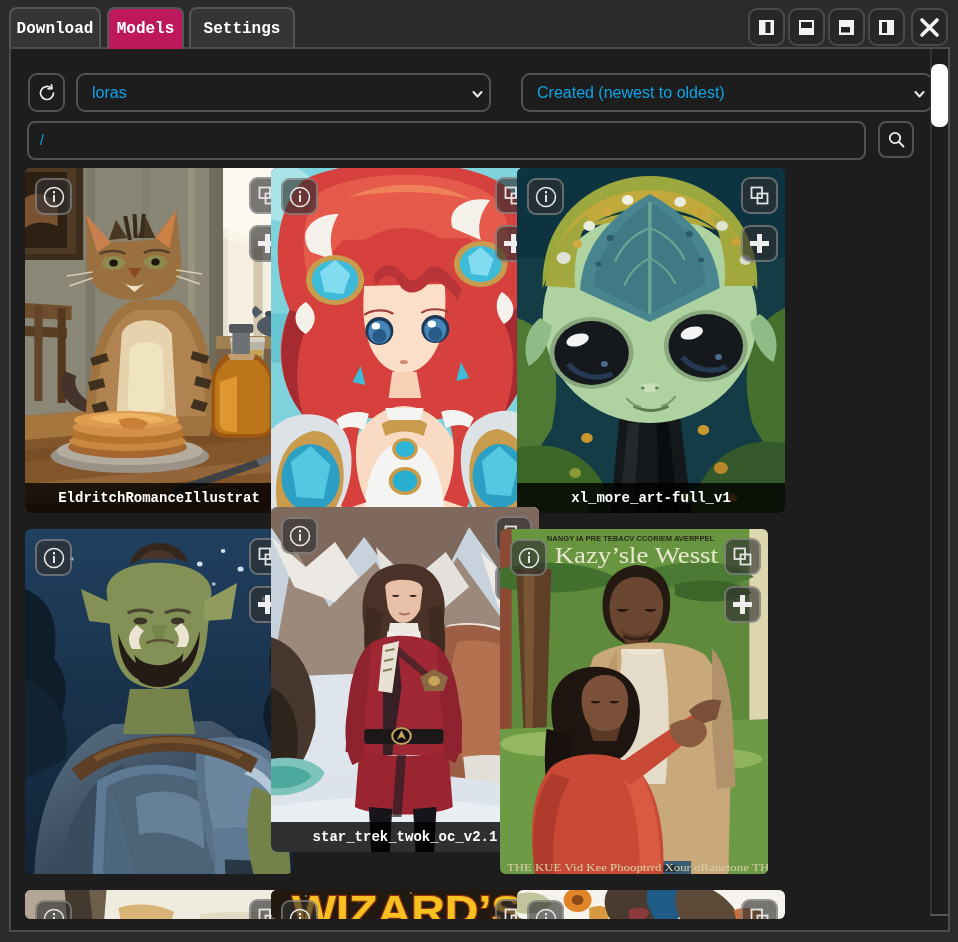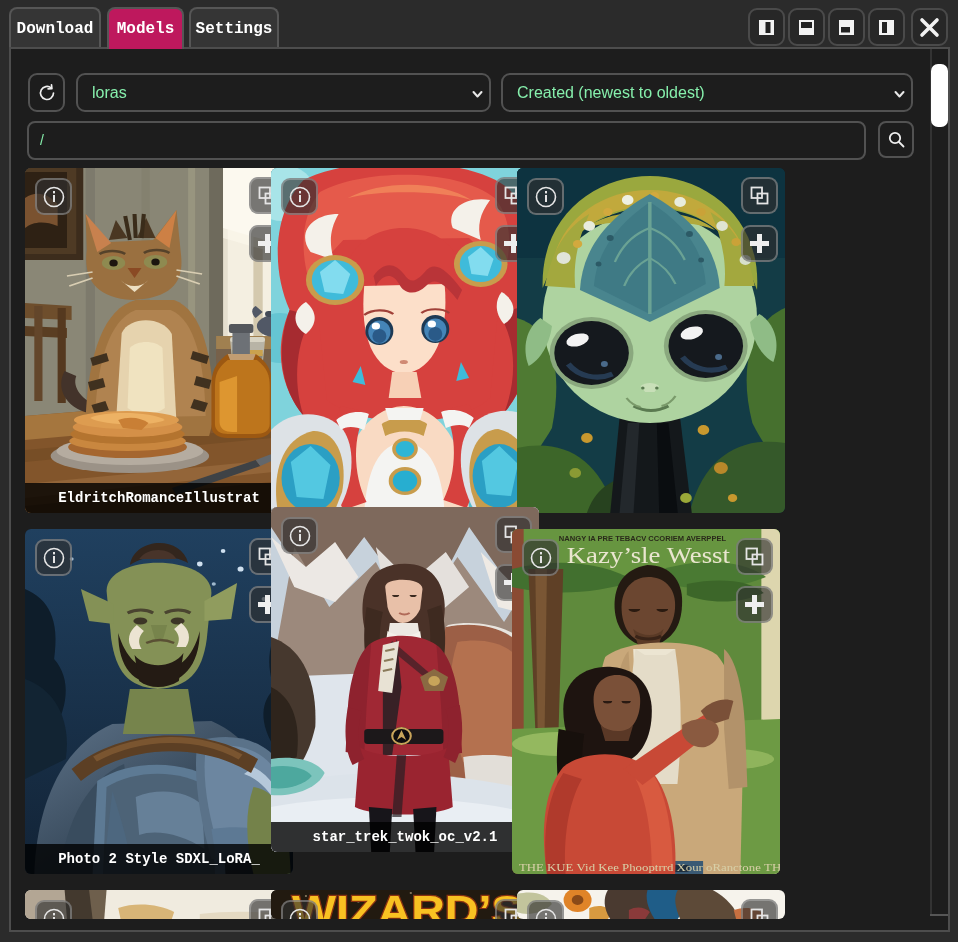--- a/index.html
+++ b/index.html
@@ -13,40 +13,40 @@
     display:flex; align-items:center; justify-content:center; }
   .tab.active { background:#be185d; height:42px; border-color:#565656; z-index:3;}
   
   #panel { position:absolute; left:9px; top:47px; width:941px; height:885px;
     background:#1d1d1d; border:2px solid #4d4d4d; }
   
   .winbtn { position:absolute; top:8px; width:37px; height:38px; background:#272727;
     border:2px solid #4a4a4a; border-radius:9px; display:flex; align-items:center; justify-content:center; }
   
   .ctl { position:absolute; background:#1d1d1d; border:2px solid #525252; border-radius:9px; }
-  .ctl-label { color:#86efac; font-size:16px; }
+  .ctl-label { color:#0ea5e9; font-size:16px; }
   
   .card { position:absolute; width:268px; height:345px; border-radius:6px; overflow:hidden; background:#111; }
   .card svg.art { position:absolute; left:0; top:0; width:100%; height:100%; }
   .caption { position:absolute; left:0; bottom:0; width:100%; height:30px; background:rgba(0,0,0,0.80);
     color:#fff; font-family:"Liberation Mono", monospace; font-weight:bold; font-size:14px;
     display:flex; align-items:center; justify-content:center; white-space:nowrap; }
   .cbtn { position:absolute; width:37px; height:37px; border-radius:9px;
     background:rgba(48,48,48,0.65); border:2px solid rgba(200,200,200,0.4);
     display:flex; align-items:center; justify-content:center; }
   .cbtn.info { left:10px; top:10px; }
   .cbtn.copy { right:7px; top:9px; }
   .cbtn.plus { right:7px; top:57px; }
 </style>
 </head>
 <body>
 
 <div class="tab" style="left:9px; width:92px;">Download</div>
 <div class="tab active" style="left:107px; width:77px;">Models</div>
-<div class="tab" style="left:189px; width:90px;">Settings</div>
+<div class="tab" style="left:189px; width:106px;">Settings</div>
 
 <div class="winbtn" style="left:748px;">
   <svg width="15" height="15" viewBox="0 0 15 15">
       <rect x="0" y="0" width="15" height="15" fill="#f2f2f2"></rect>
       <rect x="6.5" y="2" width="5" height="11" fill="#222"></rect>
     </svg>
 </div>
 <div class="winbtn" style="left:788px;">
   <svg width="15" height="15" viewBox="0 0 15 15">
       <rect x="0" y="0" width="15" height="15" fill="#f2f2f2"></rect>
@@ -80,21 +80,21 @@
   </svg>
 </div>
 
 <div class="ctl" style="left:76px; top:73px; width:415px; height:39px;">
   <span class="ctl-label" style="position:absolute; left:14px; top:9px;">loras</span>
   <svg style="position:absolute; right:5px; top:13px;" width="13" height="13" viewBox="0 0 13 13">
       <path d="M2.5 4 L6.5 8.5 L10.5 4" stroke="#e8e8e8" stroke-width="2" fill="none" stroke-linecap="round" stroke-linejoin="round"></path>
     </svg>
 </div>
 
-<div class="ctl" style="left:501px; top:73px; width:412px; height:39px;text-align:right;">
+<div class="ctl" style="left:521px; top:73px; width:412px; height:39px;text-align:right;">
   <span class="ctl-label" style="position:absolute; left:14px; top:9px;">Created (newest to oldest)</span>
   <svg style="position:absolute; right:5px; top:13px;" width="13" height="13" viewBox="0 0 13 13">
       <path d="M2.5 4 L6.5 8.5 L10.5 4" stroke="#e8e8e8" stroke-width="2" fill="none" stroke-linecap="round" stroke-linejoin="round"></path>
     </svg>
 </div>
 
 <div class="ctl" style="left:27px; top:121px; width:839px; height:39px; border-radius:8px;">
   <span class="ctl-label" style="position:absolute; left:11px; top:9px; font-size:14px;">/</span>
 </div>
 
@@ -380,20 +380,21 @@
   <path d="M100 238 C110 244 120 244 130 238" stroke="#5a7a50" stroke-width="3" fill="none"></path>
   <path d="M94 230 C98 236 102 238 106 239 M136 228 C132 235 128 237 124 238" stroke="#7a9a6a" stroke-width="2" fill="none"></path>
 
   <circle cx="60" cy="270" r="5" fill="#c8982e"></circle>
       <circle cx="160" cy="262" r="5" fill="#c8982e"></circle>
   <circle cx="175" cy="300" r="6" fill="#b8882a"></circle>
       <circle cx="50" cy="305" r="5" fill="#8a9a34"></circle>
   <circle cx="145" cy="330" r="5" fill="#9aa838"></circle>
       <circle cx="185" cy="330" r="4" fill="#c8982e"></circle>
 </svg>
+<div class="caption">xl_more_art-full_v1</div>
 <div class="cbtn info">
       <svg width="24" height="24" viewBox="0 0 24 24" fill="none">
         <circle cx="12" cy="12" r="9.5" stroke="#e5e5e5" stroke-width="1.6"></circle>
         <rect x="11" y="10" width="2" height="7" fill="#e5e5e5"></rect>
         <rect x="11" y="6" width="2" height="2.4" fill="#e5e5e5"></rect>
       </svg>
     </div>
 <div class="cbtn copy">
       <svg width="19" height="19" viewBox="0 0 19 19" fill="none">
         <rect x="1.5" y="1.5" width="10.5" height="10.5" stroke="#e5e5e5" stroke-width="1.8"></rect>
@@ -466,21 +467,20 @@
   <ellipse cx="131" cy="92" rx="6" ry="3.5" fill="#3c3526"></ellipse>
   <path d="M108 96 L122 96 L118 112 L112 112 Z" fill="#77844c"></path>
   <path d="M104 114 C112 110 120 110 128 114" stroke="#5a5034" stroke-width="2.5" fill="none"></path>
 
   <path d="M92 120 C87 112 89 102 96 96 L102 102 C97 108 97 114 100 120 Z" fill="#ece4d2"></path>
   <path d="M138 118 C143 110 141 100 134 94 L128 100 C133 106 133 112 130 118 Z" fill="#ece4d2"></path>
 
   <path d="M80 104 C80 140 94 154 114 156 C134 154 150 138 150 102 C144 130 130 142 114 142 C98 142 86 128 80 104 Z" fill="#241b14"></path>
   <path d="M94 126 C104 140 126 140 136 124 L132 152 C121 160 107 160 98 152 Z" fill="#241b14"></path>
 </svg>
-<div class="caption">Photo 2 Style SDXL_LoRA_</div>
 <div class="cbtn info">
       <svg width="24" height="24" viewBox="0 0 24 24" fill="none">
         <circle cx="12" cy="12" r="9.5" stroke="#e5e5e5" stroke-width="1.6"></circle>
         <rect x="11" y="10" width="2" height="7" fill="#e5e5e5"></rect>
         <rect x="11" y="6" width="2" height="2.4" fill="#e5e5e5"></rect>
       </svg>
     </div>
 <div class="cbtn copy">
       <svg width="19" height="19" viewBox="0 0 19 19" fill="none">
         <rect x="1.5" y="1.5" width="10.5" height="10.5" stroke="#e5e5e5" stroke-width="1.8"></rect>
@@ -572,21 +572,21 @@
       </svg>
     </div>
 <div class="cbtn plus">
       <svg width="23" height="23" viewBox="0 0 23 23">
         <rect x="9" y="2" width="5" height="19" fill="#eee"></rect>
         <rect x="2" y="9" width="19" height="5" fill="#eee"></rect>
       </svg>
     </div>
 </div>
 
-<div class="card" style="left:512px; top:529px;">
+<div class="card" style="left:500px; top:529px;">
 <svg class="art" viewBox="0 0 230 345" preserveAspectRatio="none">
   <rect width="230" height="345" fill="#5f8a3c"></rect>
   <rect x="0" y="0" width="230" height="46" fill="#679540"></rect>
   <rect x="214" y="0" width="16" height="345" fill="#ddd6ae"></rect>
   <rect x="0" y="0" width="10" height="345" fill="#8a4a33"></rect>
 
   <path d="M0 40 C40 28 80 34 105 52 C70 66 30 66 0 58 Z" fill="#42702f"></path>
   <path d="M130 40 C165 28 200 32 218 48 C190 62 155 62 130 54 Z" fill="#4a7a33"></path>
   <path d="M150 55 C180 48 205 52 216 64 C195 76 165 74 150 66 Z" fill="#3c6629"></path>
 

